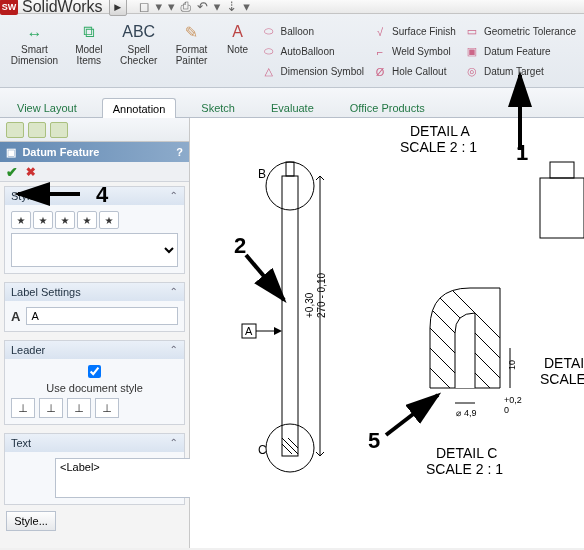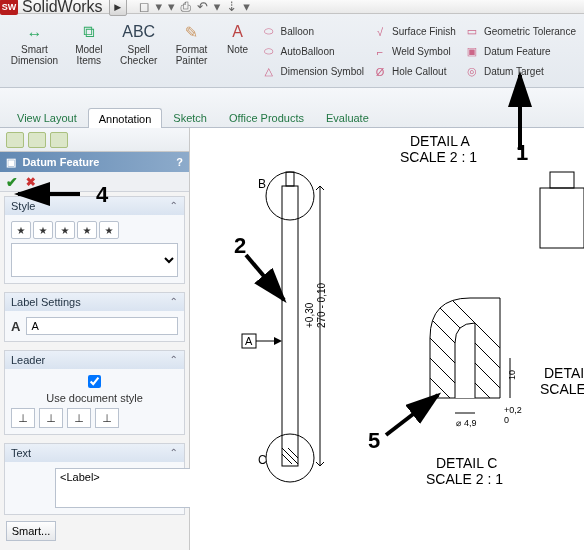--- a/index.html
+++ b/index.html
@@ -12,21 +12,21 @@
   .qat { display:flex; align-items:center; gap:6px; margin-left:12px; }
   .qat span { color:#666; font-size:13px; }
 
   .ribbon { height:74px; background:linear-gradient(#eef1f5,#e4e9ef); border-bottom:1px solid #bfc6cf; display:flex; padding:4px 6px 2px 6px; gap:4px; overflow:hidden;}
   .rbtn { display:flex; flex-direction:column; align-items:center; justify-content:flex-start; padding:2px 4px; text-align:center; font-size:10px; color:#333; min-width:44px; }
   .rbtn .gly { width:24px; height:24px; display:flex; align-items:center; justify-content:center; font-size:16px; color:#3a6; }
   .rcol { display:flex; flex-direction:column; gap:2px; justify-content:center; }
   .ritem { display:flex; align-items:center; gap:4px; font-size:10px; color:#333; padding:1px 2px; white-space:nowrap;}
   .ritem .ic { width:16px; height:16px; display:flex; align-items:center; justify-content:center; font-size:11px; color:#c68; }
 
-  .tabstrip { height:40px; background:linear-gradient(#f5f7fa,#e9edf1); border-bottom:1px solid #b7bfca; display:flex; align-items:flex-end; padding:0 6px; gap:0;}
+  .tabstrip { height:30px; background:linear-gradient(#f5f7fa,#e9edf1); border-bottom:1px solid #b7bfca; display:flex; align-items:flex-end; padding:0 6px; gap:14px;}
   .tab { padding:4px 10px 3px 10px; font-size:11px; color:#274; border:1px solid transparent; border-bottom:none; }
   .tab.active { background:#fff; border-color:#b7bfca; color:#000; border-radius:3px 3px 0 0; position:relative; top:1px;}
 
   .workspace { display:flex; height:calc(550px - 22px - 74px - 24px); }
   .feature-tree { width:190px; background:#f4f4f4; border-right:1px solid #c8c8c8; display:flex; flex-direction:column; }
   .ft-tabs { height:24px; background:linear-gradient(#f5f7fa,#e9edf1); display:flex; align-items:center; gap:4px; padding:0 6px; border-bottom:1px solid #c8c8c8;}
   .ft-tabs span { width:18px; height:16px; background:#dbe6c8; border:1px solid #aac07f; border-radius:2px; }
 
   .pm-title { height:20px; background:linear-gradient(90deg,#6289b3,#8dabcb); color:#fff; font-size:11px; font-weight:bold; display:flex; align-items:center; padding:0 6px; gap:6px; }
   .pm-title .q { margin-left:auto; font-weight:bold; }
@@ -136,22 +136,22 @@
         <span class="ic">◎</span>
         <span>Datum Target</span>
       </div>
   </div>
 </div>
 
 <div class="tabstrip">
   <div class="tab">View Layout</div>
   <div class="tab active">Annotation</div>
   <div class="tab">Sketch</div>
+  <div class="tab">Evaluate</div>
   <div class="tab">Office Products</div>
-  <div class="tab">Evaluate</div>
 </div>
 
 <div class="workspace">
 
   <div class="feature-tree">
     <div class="ft-tabs">
       <span></span>
       <span></span>
       <span></span>
     </div>
@@ -218,21 +218,21 @@
 
     <div class="pm-group">
       <div class="pm-group-h">
           <span>Text</span>
           <span class="chev">⌃</span>
         </div>
       <div class="pm-group-b">
         <textarea class="txt" style="">&lt;Label&gt;</textarea>
       </div>
     </div>
-    <button class="more-btn">Smart...</button>
+    <button class="more-btn">Style...</button>
 
   </div>
 
   <div class="canvas">
     <svg width="394" height="430">
 
       <text x="220" y="18" font-size="14" font-family="Arial">DETAIL A</text>
       <text x="210" y="34" font-size="14" font-family="Arial">SCALE 2 : 1</text>
 
       <rect x="92" y="58" width="16" height="280" fill="none" stroke="#000"></rect>

